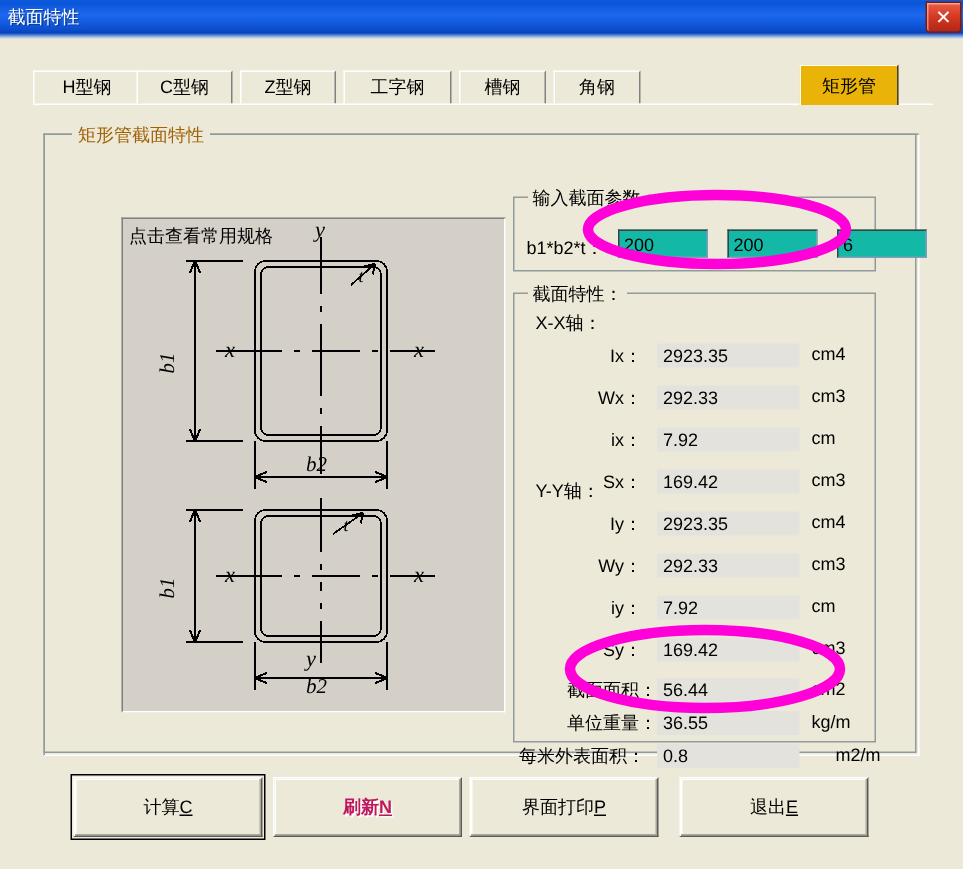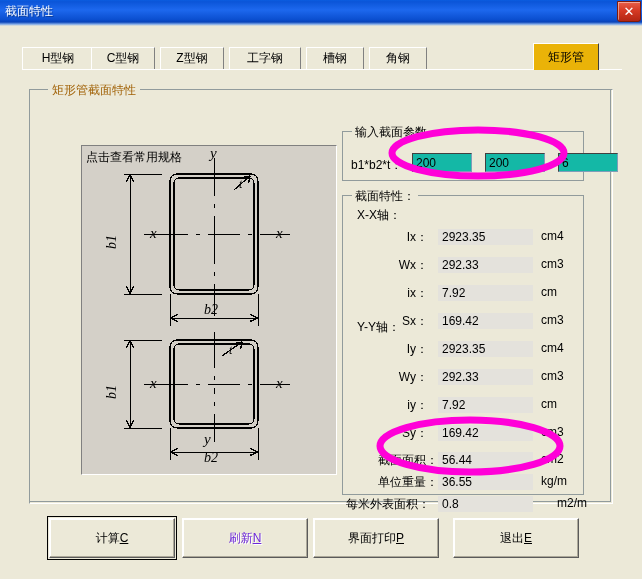--- a/index.html
+++ b/index.html
@@ -123,21 +123,21 @@
 
   
   .btn{
     position:absolute;height:40px;
     background:#ece9d8;color:#000;font-size:12px;
     border:1px solid #ffffff;border-right-color:#5a5a5a;border-bottom-color:#5a5a5a;
     box-shadow:inset -1px -1px 0 #aca899, inset 1px 1px 0 #ffffff;
     display:flex;align-items:center;justify-content:center;cursor:pointer;box-sizing:border-box;
   }
   .btn.defaulted{outline:1px solid #000;outline-offset:1px;}
-  .btn.disabled{color:#6d28d9;text-shadow:1px 1px 0 #ffffff;cursor:default;}
+  .btn.disabled{color:#be185d;text-shadow:1px 1px 0 #ffffff;cursor:default;font-weight:bold;}
   .btn u{text-decoration:underline;}
 
   svg{display:block;}
   .mag{fill:none;stroke:#ff00d8;stroke-width:7;stroke-linecap:round;}
 </style>
 </head>
 <body>
 
 <div class="titlebar">
   <span class="ttl">截面特性</span>

